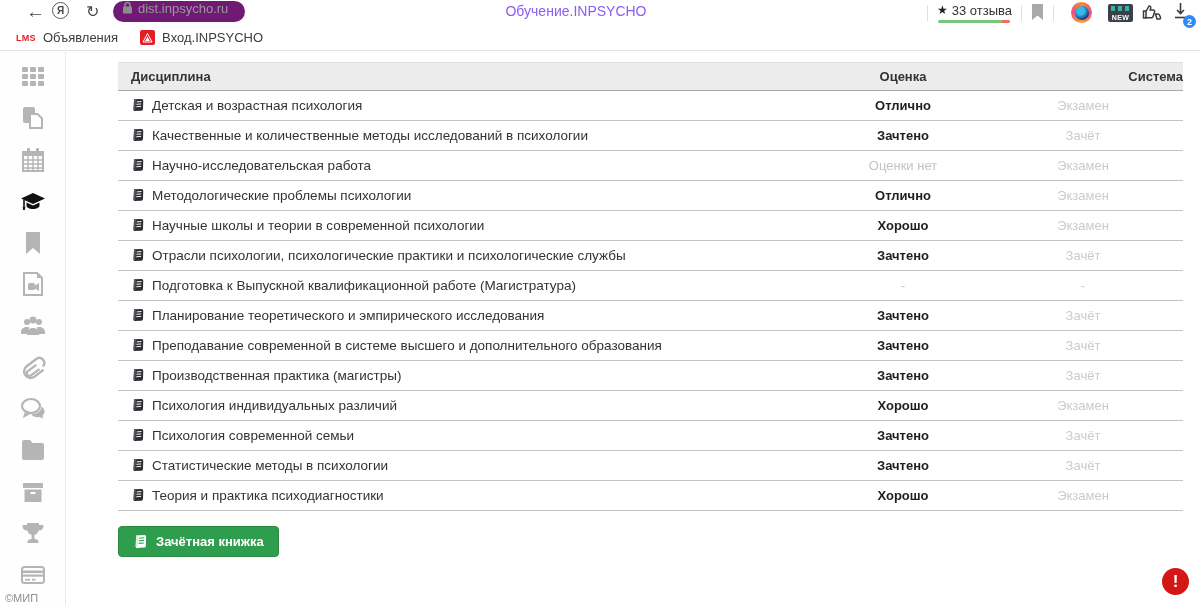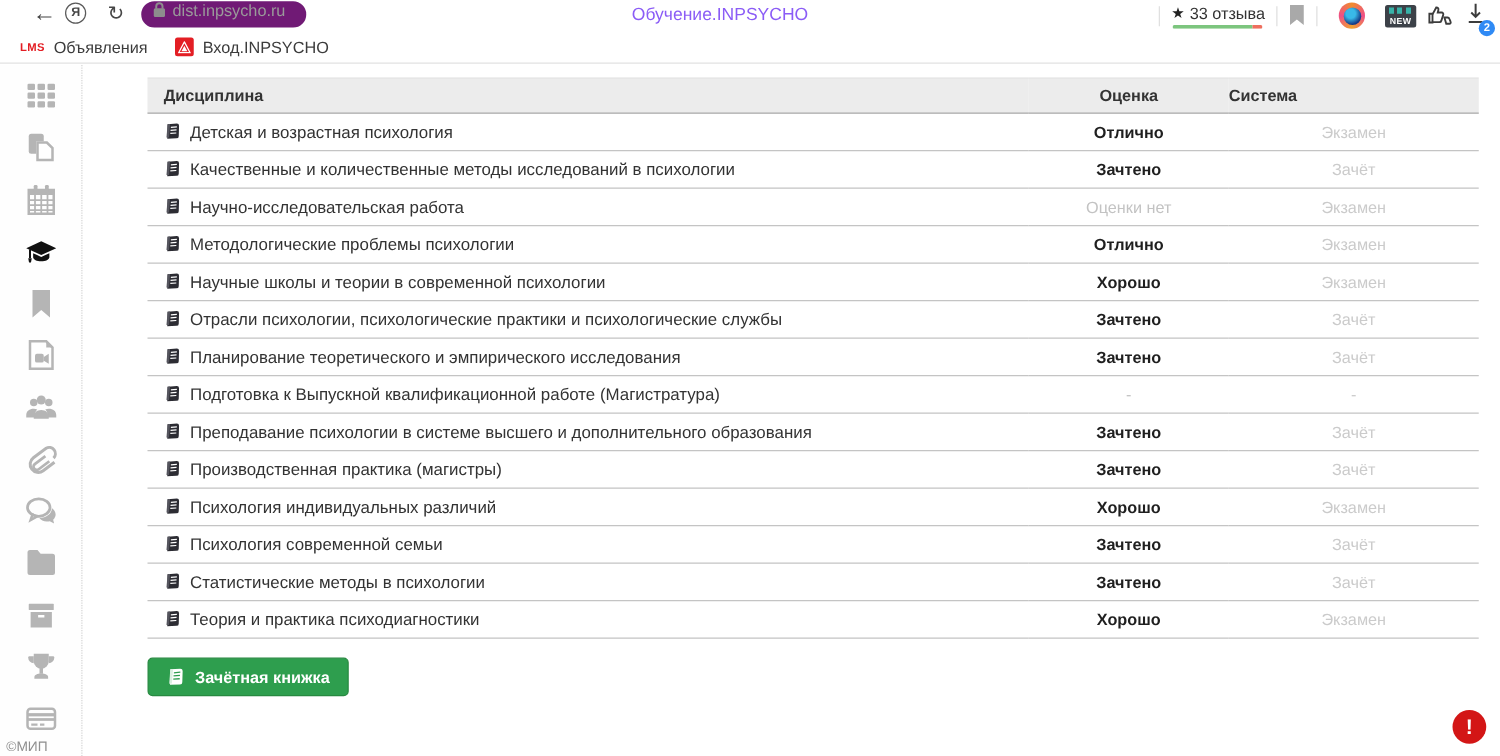--- a/index.html
+++ b/index.html
@@ -62,21 +62,21 @@
   .side-ico svg { width:26px; height:26px; fill:#b5b5b5; }
   .side-ico.active svg { fill:#111; }
   .copyright { position:absolute; left:5px; bottom:1px; font-size:11px; color:#8f8f8f; }
 
   
   .content { position:absolute; left:118px; top:62px; width:1065px; }
   table { width:100%; border-collapse:collapse; }
   thead th { background:#ececec; height:28px; font-size:13px; color:#333; text-align:left;
              padding-left:13px; border-top:1px solid #e0e0e0; border-bottom:1px solid #aaa; }
   th.c-grade  { width:160px; text-align:center; padding-left:0; }
-  th.c-system { width:200px; text-align:left; padding-left:0; }
+  th.c-system { width:200px; text-align:right; padding-left:0; }
   tbody td { height:30px; border-bottom:1px solid #c4c4c4; font-size:13.5px; }
   td.discipline { color:#333; padding-left:13px; }
   td.discipline .book { vertical-align:-2px; margin-right:7px; }
   td.grade { text-align:center; font-weight:bold; color:#1f1f1f; font-size:13px; }
   td.grade.muted { font-weight:normal; color:#c3c3c3; }
   td.system { text-align:center; color:#cbcbcb; font-size:13px; }
 
   .gradebook-btn { margin-top:15px; display:inline-flex; align-items:center; gap:8px;
                    border:1px solid #278940; border-radius:4px; padding:7px 14px;
                    color:#fff; font-size:13px; font-weight:bold; cursor:pointer;
@@ -348,43 +348,43 @@
     </td>
     <td class="grade">Зачтено</td>
     <td class="system">Зачёт</td>
   </tr>
         <tr>
     <td class="discipline">
       <svg class="book" width="14" height="14" viewBox="0 0 16 16">
         <path d="M3.5 1.5 12 1a2 2 0 0 1 2 2l-.3 9.5a2 2 0 0 1-2 2l-8.5.3z" fill="#2c2c33"></path>
         <path d="M3.5 1.5l-1 12.3 2.3-.1 1-12.3z" fill="#55555e"></path>
         <path d="M6.5 4.5 12 4M6.2 7.2l5.5-.4M6 10l5.5-.4" stroke="#fff" stroke-width="1.1"></path>
-      </svg><span>Планирование теоретического и эмпирического исследования</span>
-    </td>
-    <td class="grade">Зачтено</td>
-    <td class="system">Зачёт</td>
-  </tr>
-        <tr>
-    <td class="discipline">
-      <svg class="book" width="14" height="14" viewBox="0 0 16 16">
-        <path d="M3.5 1.5 12 1a2 2 0 0 1 2 2l-.3 9.5a2 2 0 0 1-2 2l-8.5.3z" fill="#2c2c33"></path>
-        <path d="M3.5 1.5l-1 12.3 2.3-.1 1-12.3z" fill="#55555e"></path>
-        <path d="M6.5 4.5 12 4M6.2 7.2l5.5-.4M6 10l5.5-.4" stroke="#fff" stroke-width="1.1"></path>
       </svg><span>Подготовка к Выпускной квалификационной работе (Магистратура)</span>
     </td>
     <td class="grade muted">-</td>
     <td class="system">-</td>
   </tr>
         <tr>
     <td class="discipline">
       <svg class="book" width="14" height="14" viewBox="0 0 16 16">
         <path d="M3.5 1.5 12 1a2 2 0 0 1 2 2l-.3 9.5a2 2 0 0 1-2 2l-8.5.3z" fill="#2c2c33"></path>
         <path d="M3.5 1.5l-1 12.3 2.3-.1 1-12.3z" fill="#55555e"></path>
         <path d="M6.5 4.5 12 4M6.2 7.2l5.5-.4M6 10l5.5-.4" stroke="#fff" stroke-width="1.1"></path>
-      </svg><span>Преподавание психологии в системе высшего и дополнительного образования</span>
+      </svg><span>Планирование теоретического и эмпирического исследования</span>
+    </td>
+    <td class="grade">Зачтено</td>
+    <td class="system">Зачёт</td>
+  </tr>
+        <tr>
+    <td class="discipline">
+      <svg class="book" width="14" height="14" viewBox="0 0 16 16">
+        <path d="M3.5 1.5 12 1a2 2 0 0 1 2 2l-.3 9.5a2 2 0 0 1-2 2l-8.5.3z" fill="#2c2c33"></path>
+        <path d="M3.5 1.5l-1 12.3 2.3-.1 1-12.3z" fill="#55555e"></path>
+        <path d="M6.5 4.5 12 4M6.2 7.2l5.5-.4M6 10l5.5-.4" stroke="#fff" stroke-width="1.1"></path>
+      </svg><span>Преподавание современной в системе высшего и дополнительного образования</span>
     </td>
     <td class="grade">Зачтено</td>
     <td class="system">Зачёт</td>
   </tr>
         <tr>
     <td class="discipline">
       <svg class="book" width="14" height="14" viewBox="0 0 16 16">
         <path d="M3.5 1.5 12 1a2 2 0 0 1 2 2l-.3 9.5a2 2 0 0 1-2 2l-8.5.3z" fill="#2c2c33"></path>
         <path d="M3.5 1.5l-1 12.3 2.3-.1 1-12.3z" fill="#55555e"></path>
         <path d="M6.5 4.5 12 4M6.2 7.2l5.5-.4M6 10l5.5-.4" stroke="#fff" stroke-width="1.1"></path>

